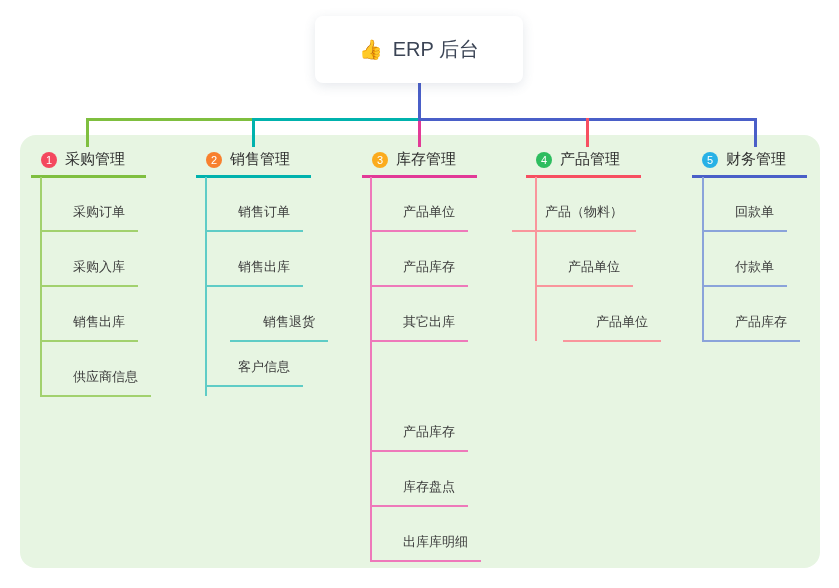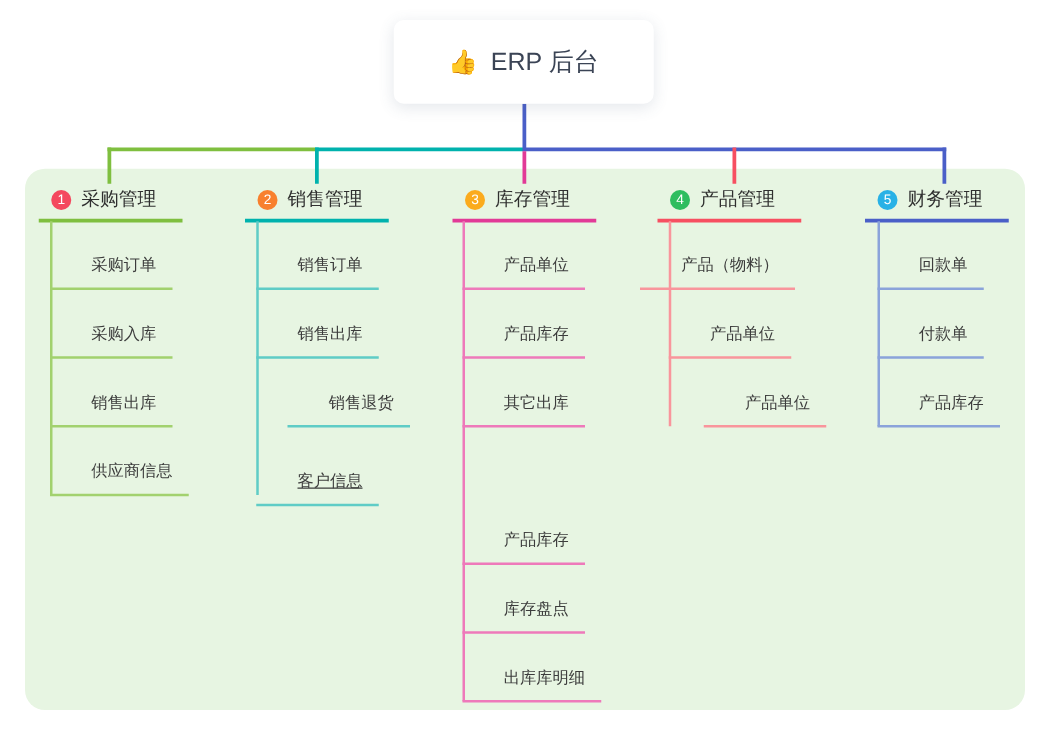--- a/index.html
+++ b/index.html
@@ -101,21 +101,21 @@
   <div class="child ch1" style="left:40px;top:368px;">供应商信息</div>
 
   <div class="btitle bt2" style="left:196px;">
     <span class="badge bg2">2</span>
     <span>销售管理</span>
   </div>
   <div class="vline vl2" style="left:205px;"></div>
   <div class="child ch2" style="left:205px;top:203px;">销售订单</div>
   <div class="child ch2" style="left:205px;top:258px;">销售出库</div>
   <div class="child ch2" style="left:205px;top:313px;margin-left:25px;">销售退货</div>
-  <div class="child ch2" style="left:205px;top:376px;text-decoration:underline;">客户信息</div>
+  <div class="child ch2" style="left:205px;top:358px;">客户信息</div>
 
   <div class="btitle bt3" style="left:362px;">
     <span class="badge bg3">3</span>
     <span>库存管理</span>
   </div>
   <div class="vline vl3" style="left:370px;"></div>
   <div class="child ch3" style="left:370px;top:203px;">产品单位</div>
   <div class="child ch3" style="left:370px;top:258px;">产品库存</div>
   <div class="child ch3" style="left:370px;top:313px;">其它出库</div>
   <div class="child ch3" style="left:370px;top:423px;">产品库存</div>

